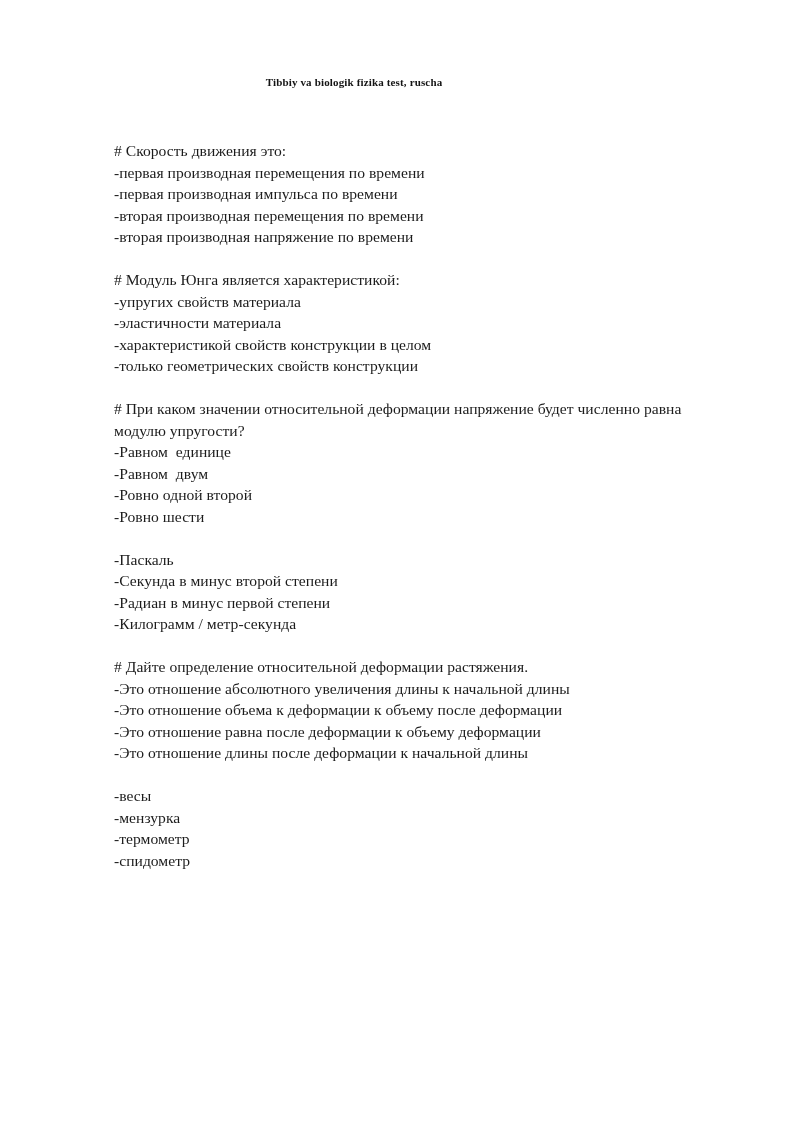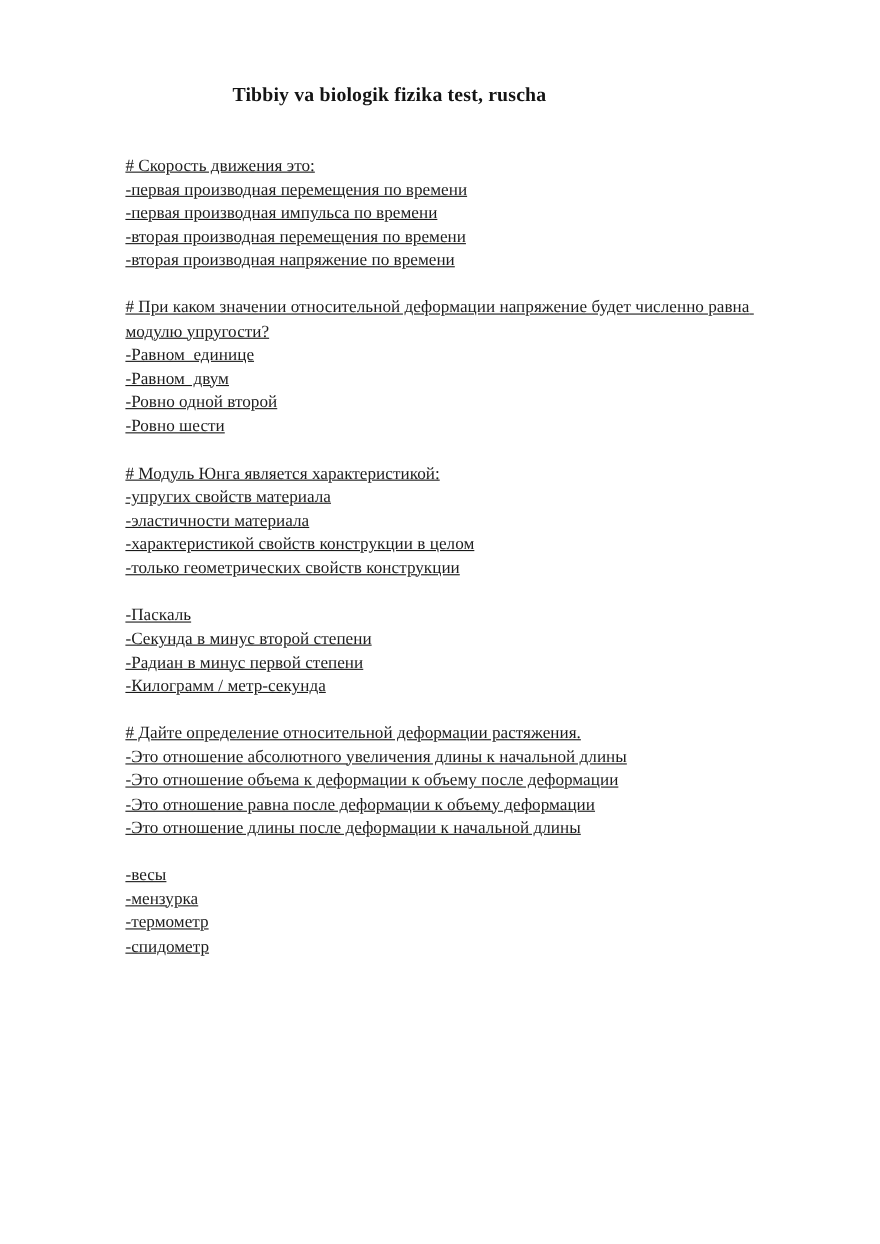--- a/index.html
+++ b/index.html
@@ -24,31 +24,30 @@
   }
 
   .doc-title {
     position: absolute;
     top: 76px;
     left: 0;
     width: 708px;
     text-align: center;
     font-family: "Liberation Serif", "DejaVu Serif", serif;
     font-weight: bold;
-    font-size: 18px;
+    font-size: 11px;
     letter-spacing: 0.15px;
     color: #141414;
   }
 
   .body-col {
     position: absolute;
     top: 140px;
     left: 114px;
     width: 600px;
-    text-decoration: underline;
   }
 
   .qblock {
     margin: 0 0 21.5px 0;
   }
 
   .qline,
   .aline {
     font-family: "Liberation Serif", "DejaVu Serif", serif;
     font-size: 15.6px;
@@ -72,32 +71,32 @@
 
   <div class="body-col">
       <div class="qblock">
         <p class="qline"># Скорость движения это:</p>
         <p class="aline">-первая производная перемещения по времени</p>
         <p class="aline">-первая производная импульса по времени</p>
         <p class="aline">-вторая производная перемещения по времени</p>
         <p class="aline">-вторая производная напряжение по времени</p>
       </div>
       <div class="qblock">
+        <p class="qline"># Модуль Юнга является характеристикой:</p>
+        <p class="aline">-упругих свойств материала</p>
+        <p class="aline">-эластичности материала</p>
+        <p class="aline">-характеристикой свойств конструкции в целом</p>
+        <p class="aline">-только геометрических свойств конструкции</p>
+      </div>
+      <div class="qblock">
         <p class="qline"># При каком значении относительной деформации напряжение будет численно равна модулю упругости?</p>
         <p class="aline">-Равном  единице</p>
         <p class="aline">-Равном  двум</p>
         <p class="aline">-Ровно одной второй</p>
         <p class="aline">-Ровно шести</p>
-      </div>
-      <div class="qblock">
-        <p class="qline"># Модуль Юнга является характеристикой:</p>
-        <p class="aline">-упругих свойств материала</p>
-        <p class="aline">-эластичности материала</p>
-        <p class="aline">-характеристикой свойств конструкции в целом</p>
-        <p class="aline">-только геометрических свойств конструкции</p>
       </div>
       <div class="qblock">
         <p class="aline">-Паскаль</p>
         <p class="aline">-Секунда в минус второй степени</p>
         <p class="aline">-Радиан в минус первой степени</p>
         <p class="aline">-Килограмм / метр-секунда</p>
       </div>
       <div class="qblock">
         <p class="qline"># Дайте определение относительной деформации растяжения.</p>
         <p class="aline">-Это отношение абсолютного увеличения длины к начальной длины</p>

